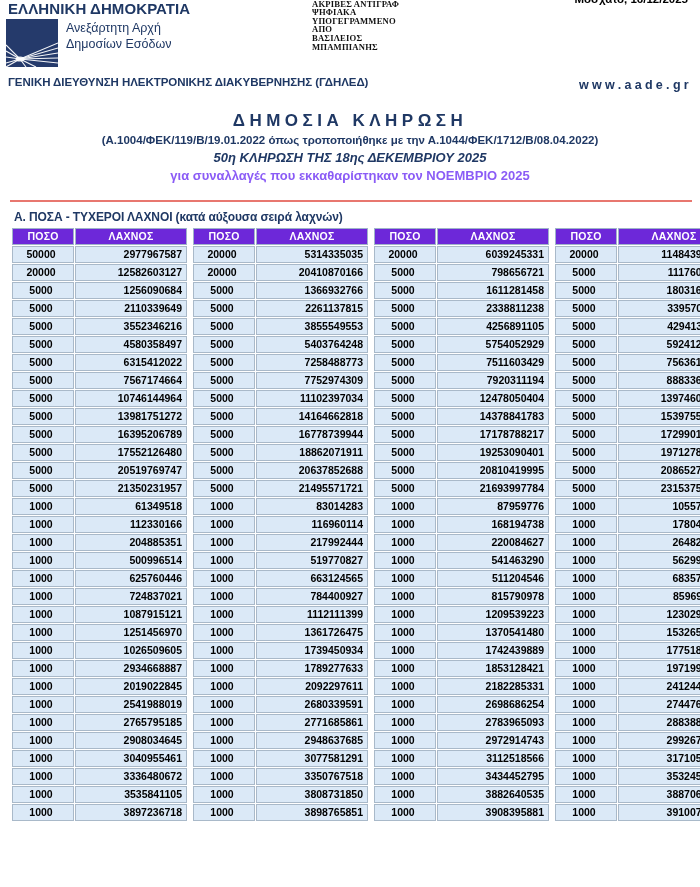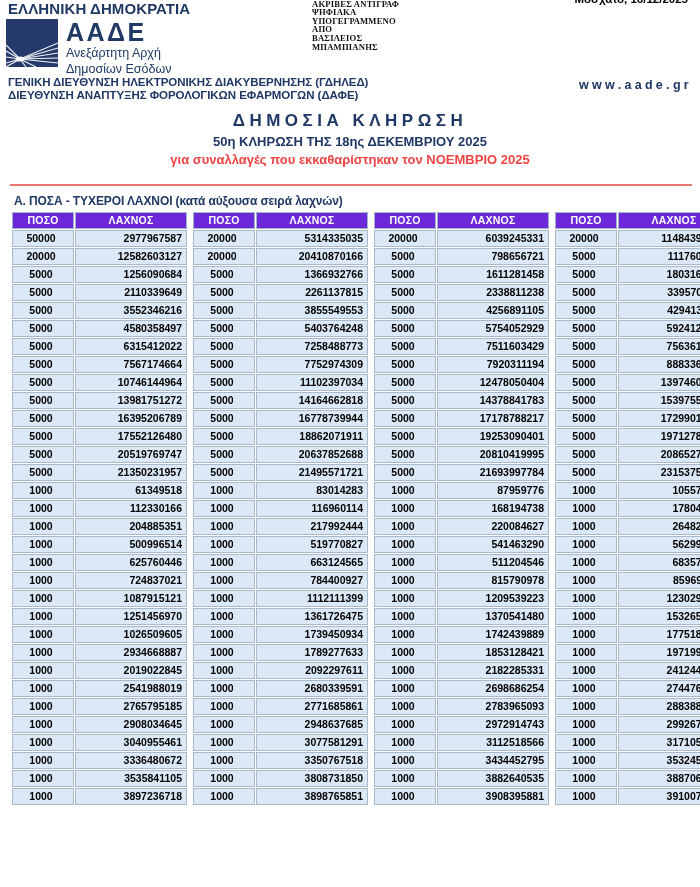--- a/index.html
+++ b/index.html
@@ -150,25 +150,26 @@
     margin-top: 12px;
     letter-spacing: .4px;
     line-height: 17px;
   }
   .t-draw {
     font-size: 13px;
     font-weight: bold;
     color: #1f3864;
     margin-top: 3px;
     line-height: 15px;
+    font-style: italic;
   }
   .t-period {
     font-size: 13px;
     font-weight: bold;
-    color: #ef4444;
+    color: #8b5cf6;
     margin-top: 3px;
     line-height: 15px;
   }
 
   
   .divider {
     height: 1.5px;
     background: #e8776f;
     margin: 17px 8px 0 10px;
   }
@@ -247,48 +248,47 @@
               <line x1="14" y1="40" x2="0" y2="38"></line>
               <line x1="14" y1="40" x2="0" y2="44"></line>
               <line x1="14" y1="40" x2="0" y2="48"></line>
               <line x1="14" y1="40" x2="30" y2="48"></line>
               <line x1="14" y1="40" x2="20" y2="48"></line>
             </g>
             <ellipse cx="14" cy="40" rx="4.5" ry="2.6" fill="#ffffff" opacity="0.9"></ellipse>
           </svg>
         </div>
         <div class="logo-text">
-          <div class="logo-acronym">ΑΑΔΕ</div>
           <div class="logo-sub">Ανεξάρτητη Αρχή</div>
           <div class="logo-sub">Δημοσίων Εσόδων</div>
         </div>
       </div>
     </div>
 
     <div class="dept-lines">
       <div>ΓΕΝΙΚΗ ΔΙΕΥΘΥΝΣΗ ΗΛΕΚΤΡΟΝΙΚΗΣ ΔΙΑΚΥΒΕΡΝΗΣΗΣ (ΓΔΗΛΕΔ)</div>
-      <div>ΔΙΕΥΘΥΝΣΗ ΑΝΑΠΤΥΞΗΣ ΦΟΡΟΛΟΓΙΚΩΝ ΕΦΑΡΜΟΓΩΝ (ΔΑΦΕ)</div>
     </div>
 
     <div class="stamp">16.12.2025 14:42:15
 ΑΚΡΙΒΕΣ ΑΝΤΙΓΡΑΦ
 ΨΗΦΙΑΚΑ
 ΥΠΟΓΕΓΡΑΜΜΕΝΟ
 ΑΠΟ
 ΒΑΣΙΛΕΙΟΣ
 ΜΠΑΜΠΙΑΝΗΣ</div>
 
     <div class="place-date">Μοσχάτο, 16/12/2025</div>
 
 
     <div class="website">www.aade.gr</div>
   </div>
 
   <div class="titles">
     <div class="t-main">ΔΗΜΟΣΙΑ ΚΛΗΡΩΣΗ</div>
+    <div class="t-law">(Α.1004/ΦΕΚ/119/Β/19.01.2022 όπως τροποποιήθηκε με την Α.1044/ΦΕΚ/1712/Β/08.04.2022)</div>
     <div class="t-draw">50η ΚΛΗΡΩΣΗ ΤΗΣ 18ης ΔΕΚΕΜΒΡΙΟΥ 2025</div>
     <div class="t-period">για συναλλαγές που εκκαθαρίστηκαν τον ΝΟΕΜΒΡΙΟ 2025</div>
   </div>
 
   <div class="divider"></div>
 
   <div class="section-label">Α. ΠΟΣΑ - ΤΥΧΕΡΟΙ ΛΑΧΝΟΙ (κατά αύξουσα σειρά λαχνών)</div>
 
   <div class="table-wrap">
     <table class="lottery">

